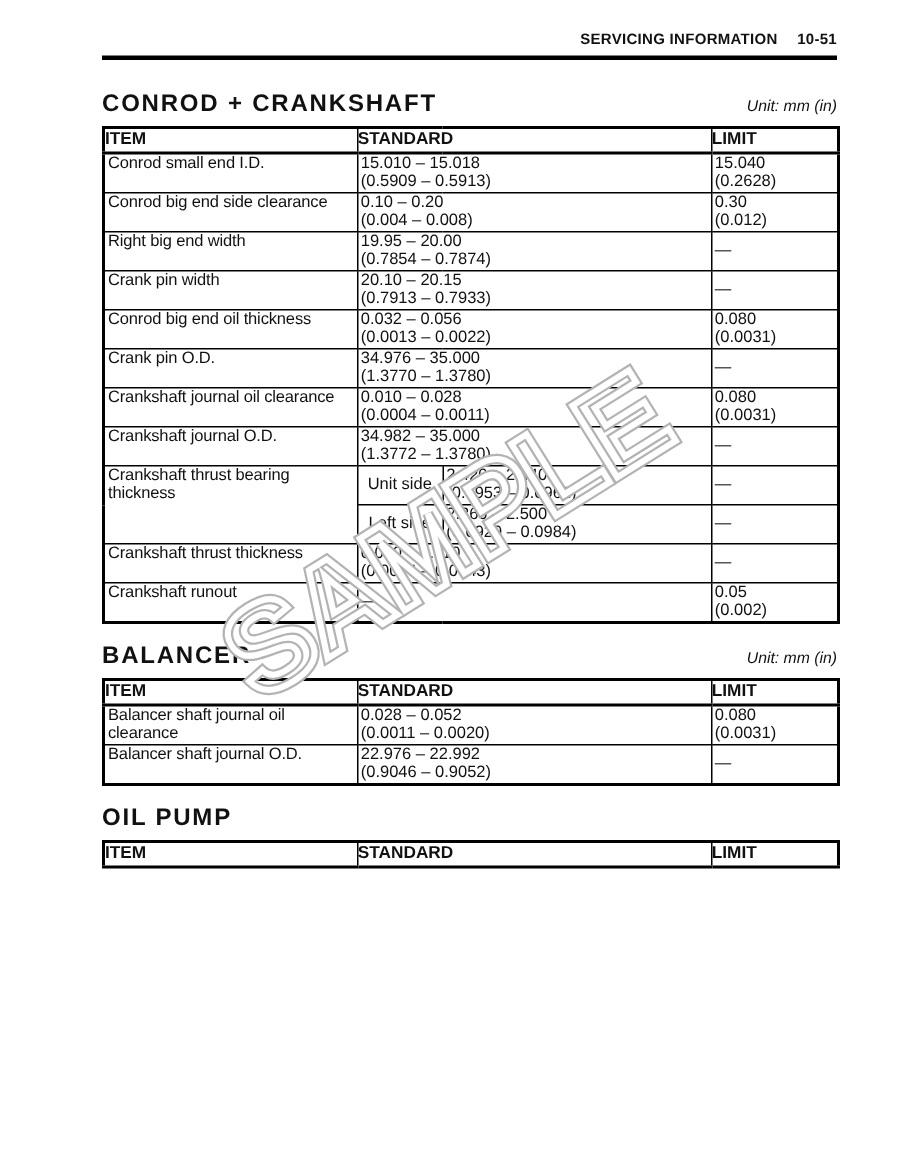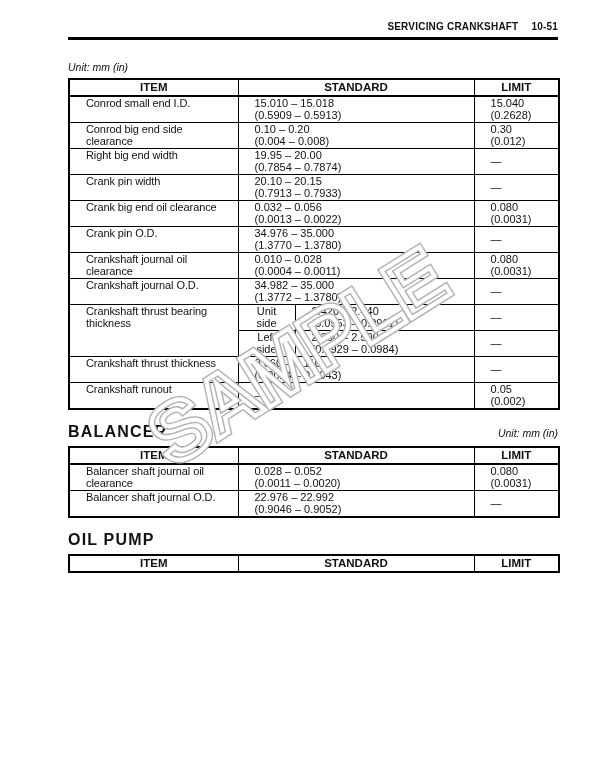--- a/index.html
+++ b/index.html
@@ -32,26 +32,26 @@
     margin-top:5px;
     width:490px;
     border-collapse:collapse;
     table-layout:fixed;
     border:2px solid #000;
   }
   table.spec th{
     border:1px solid #000;border-bottom:2px solid #000;
     font-size:11.5px;font-weight:bold;
     padding:1px 0;line-height:13px;
-    text-align:center;
+    text-align:left;
   }
   table.spec td{
     border:1px solid #000;
     font-size:11px;line-height:11.5px;
-    padding:1px 16px;
+    padding:1px 2px;
   }
   td.item{
     text-align:left;vertical-align:top;
     padding:2px 2px 2px 5px;
     letter-spacing:-0.1px;
     height:22px;
   }
   td.side{text-align:center;vertical-align:middle;}
   td.std, td.lim{text-align:left;vertical-align:middle;}
   
@@ -60,26 +60,27 @@
     pointer-events:none;
   }
 </style>
 </head>
 <body>
 
 <div class="page">
   <div class="content">
 
     <div class="topbar">
-      <span>SERVICING CRANKSHAFT</span>
+      <span>SERVICING INFORMATION</span>
       <span>10-51</span>
     </div>
     <div class="rule"></div>
 
     <div class="section-head">
+      <h2 class="section-title">CONROD + CRANKSHAFT</h2>
       <span class="unit-label">Unit: mm (in)</span>
     </div>
     <table class="spec">
       <colgroup>
           <col style="width:169px">
           <col style="width:57px">
           <col style="width:179px">
           <col style="width:85px">
         </colgroup>
       <tbody>
@@ -124,21 +125,21 @@
         <td class="item">Crank pin width</td>
         <td class="std" colspan="2">
               <div>20.10 – 20.15</div>
               <div>(0.7913 – 0.7933)</div>
             </td>
         <td class="lim">
               <div>—</div>
             </td>
       </tr>
       <tr>
-        <td class="item">Crank big end oil clearance</td>
+        <td class="item">Conrod big end oil thickness</td>
         <td class="std" colspan="2">
               <div>0.032 – 0.056</div>
               <div>(0.0013 – 0.0022)</div>
             </td>
         <td class="lim">
               <div>0.080</div>
               <div>(0.0031)</div>
             </td>
       </tr>
       <tr>

